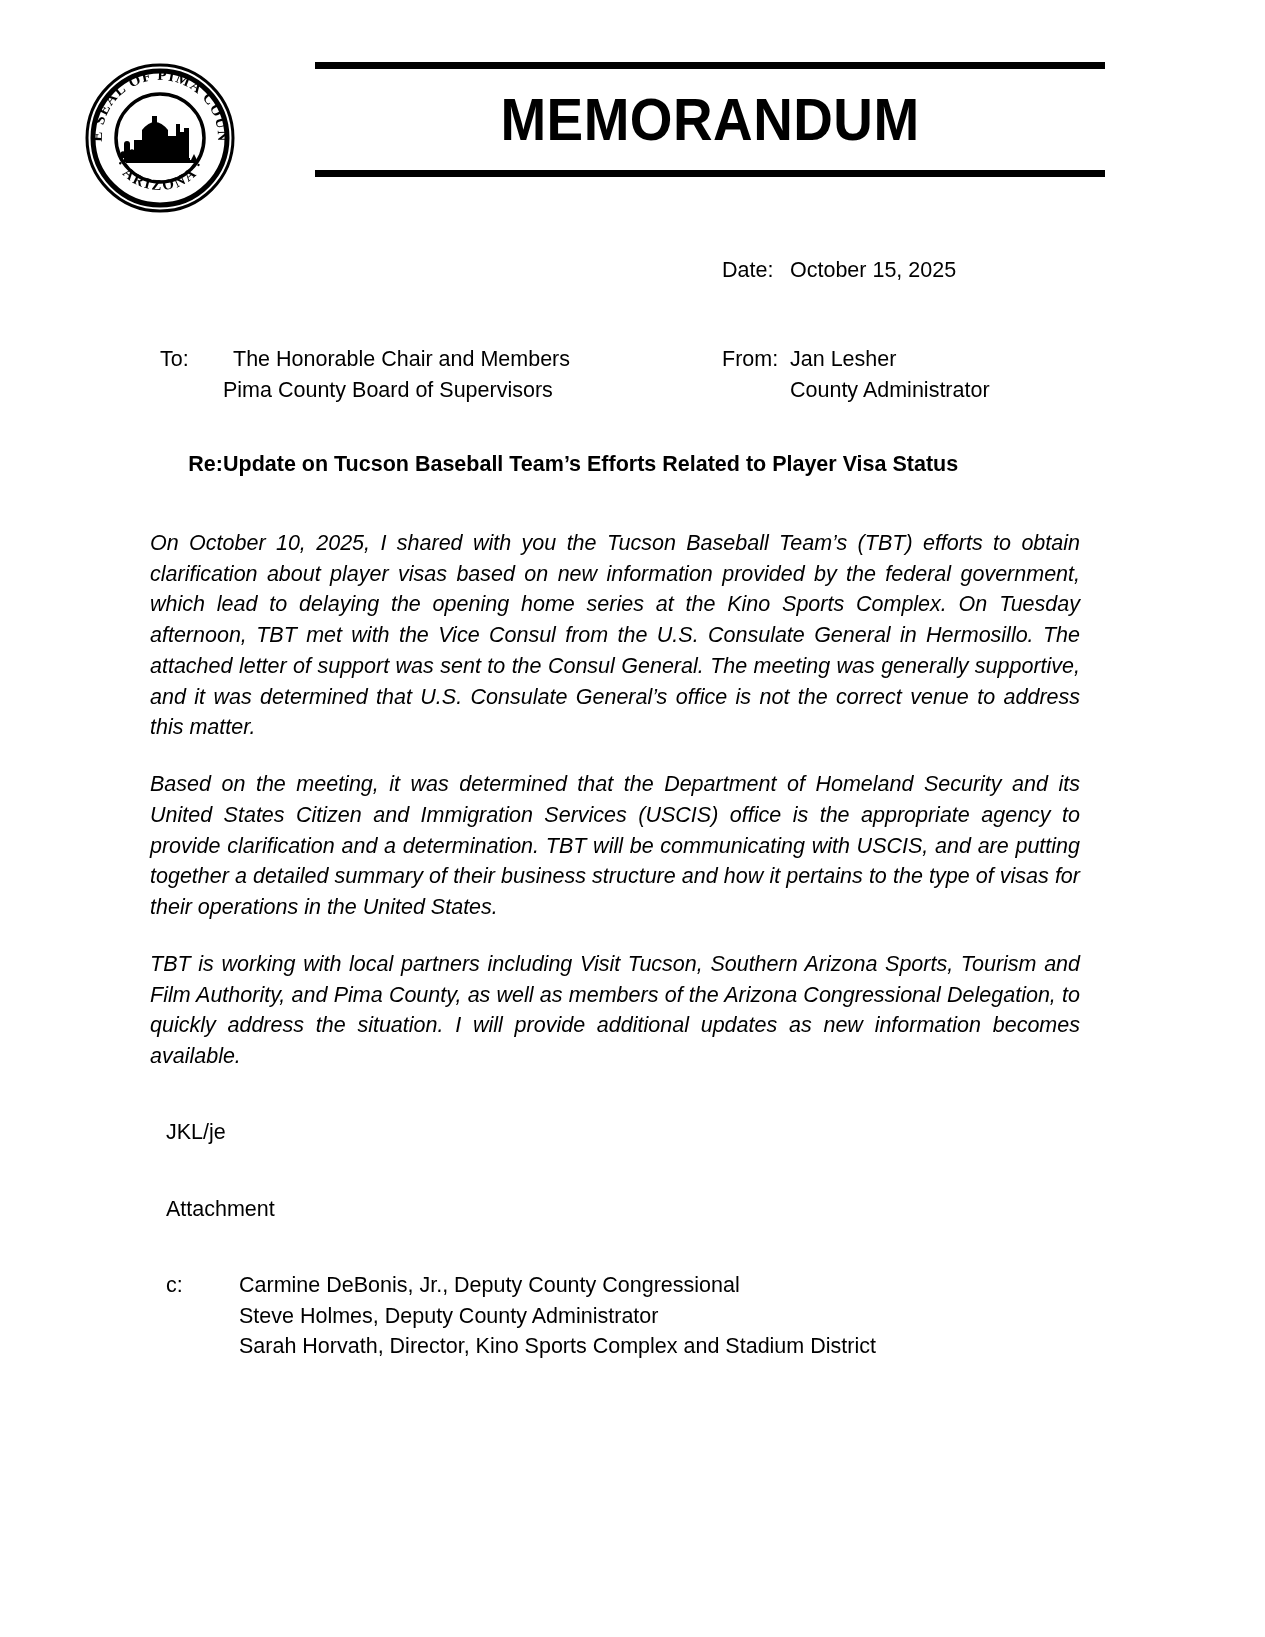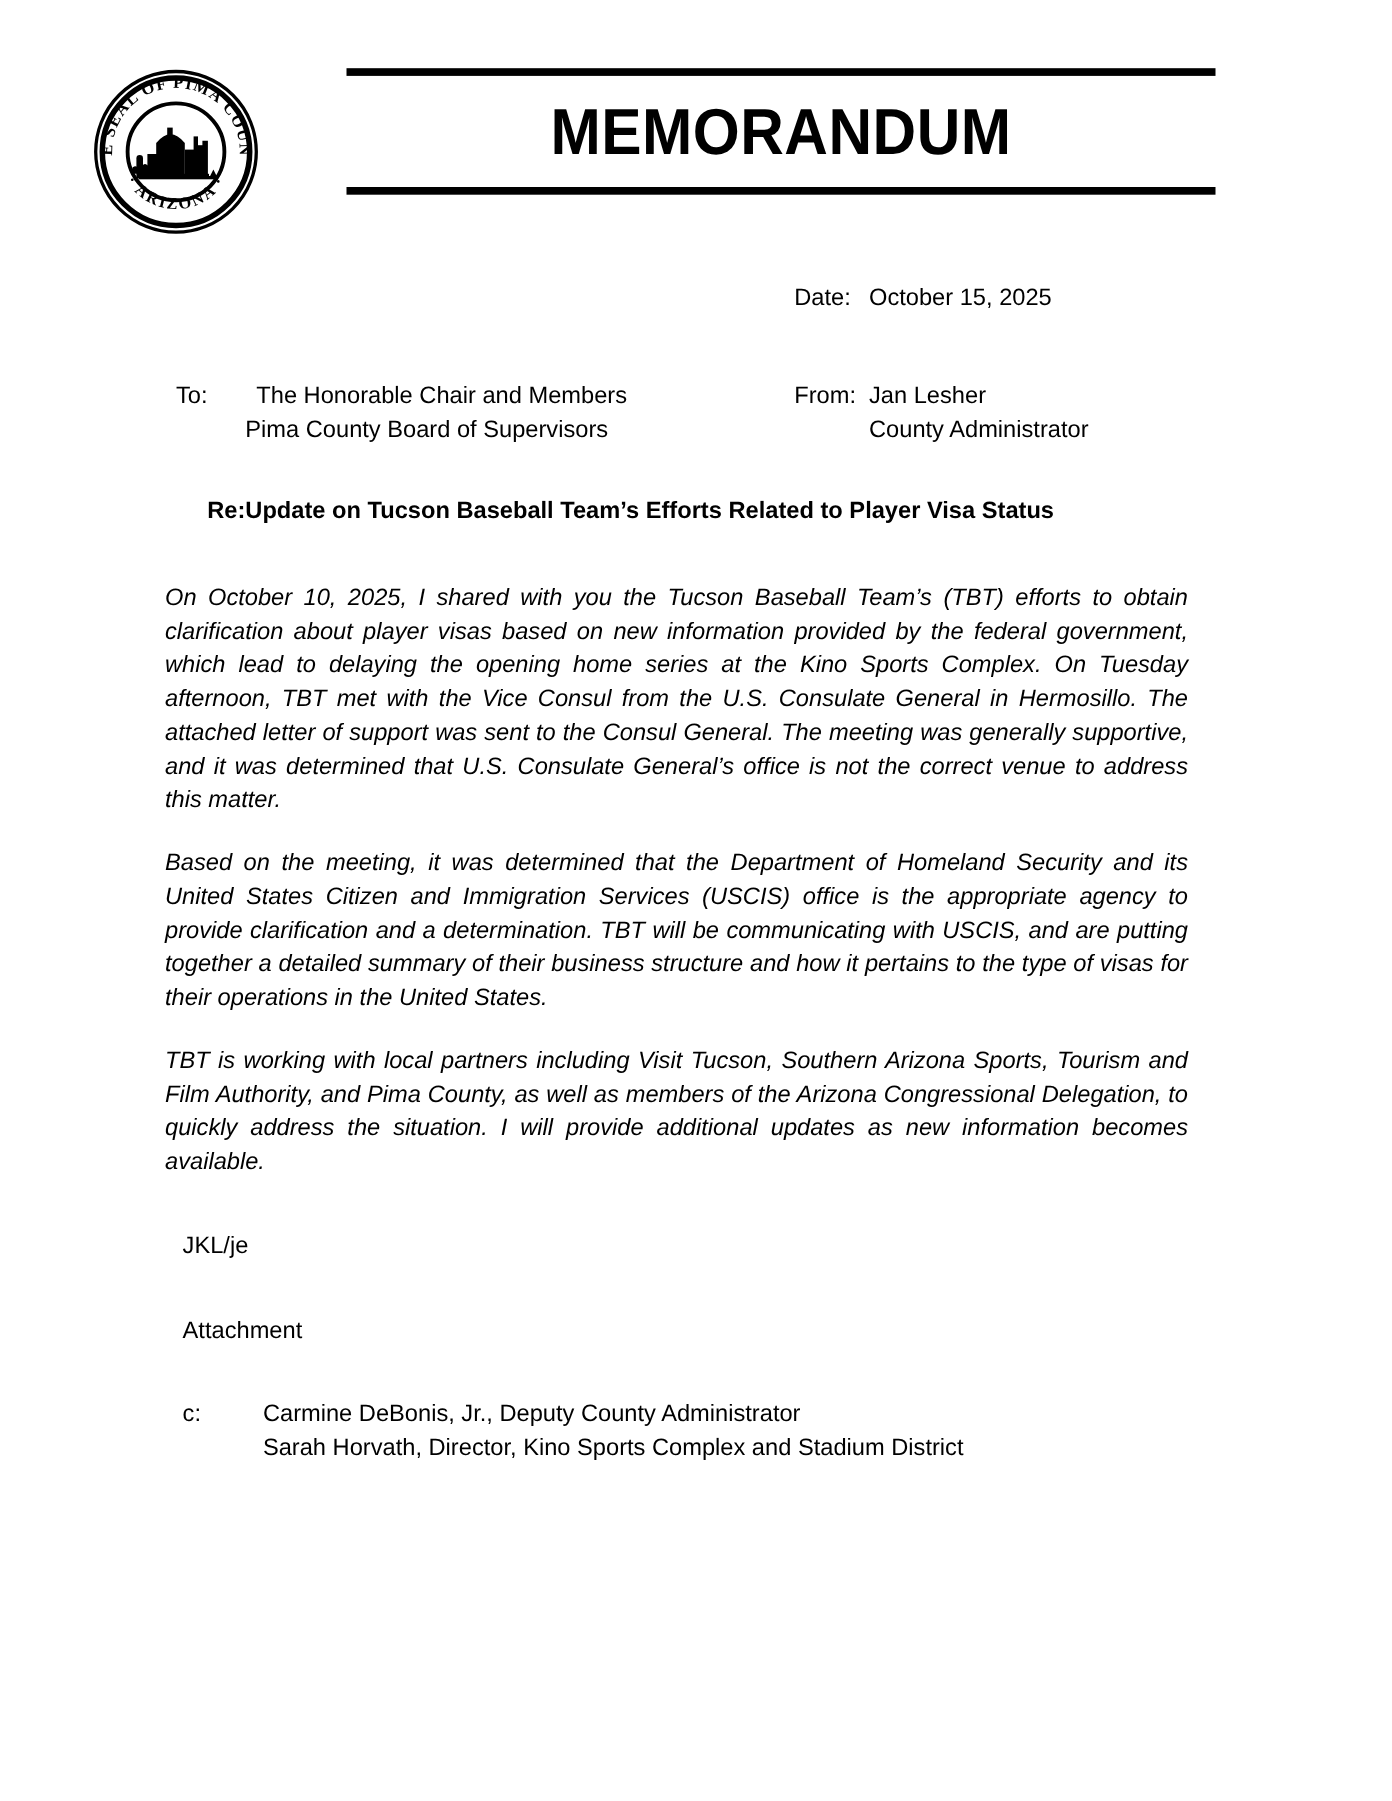--- a/index.html
+++ b/index.html
@@ -222,19 +222,20 @@
     <p>Based on the meeting, it was determined that the Department of Homeland Security and its United States Citizen and Immigration Services (USCIS) office is the appropriate agency to provide clarification and a determination. TBT will be communicating with USCIS, and are putting together a detailed summary of their business structure and how it pertains to the type of visas for their operations in the United States.</p>
     <p>TBT is working with local partners including Visit Tucson, Southern Arizona Sports, Tourism and Film Authority, and Pima County, as well as members of the Arizona Congressional Delegation, to quickly address the situation. I will provide additional updates as new information becomes available.</p>
   </div>
 
   <div class="closing">
     <div class="initials">JKL/je</div>
     <div class="attachment">Attachment</div>
     <div class="cc-row">
       <div class="cc-label">c:</div>
       <div class="cc-list">
-        <div>Carmine DeBonis, Jr., Deputy County Administrator</div>
+        <div>Carmine DeBonis, Jr., Deputy County Congressional</div>
+        <div>Steve Holmes, Deputy County Administrator</div>
         <div>Sarah Horvath, Director, Kino Sports Complex and Stadium District</div>
       </div>
     </div>
   </div>
 
 </div>
 
 </body></html>

